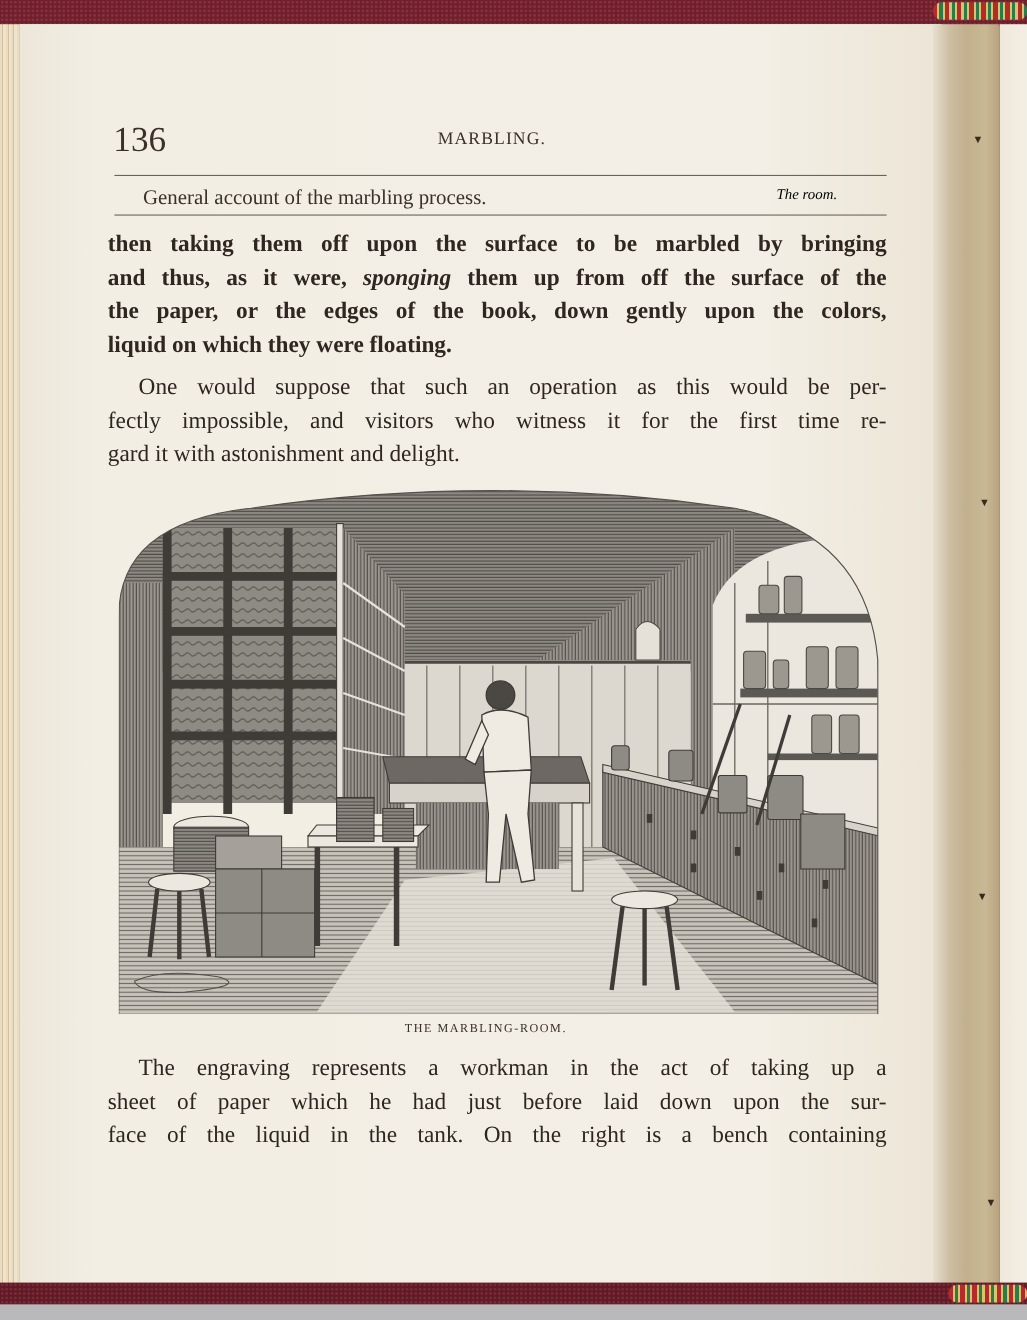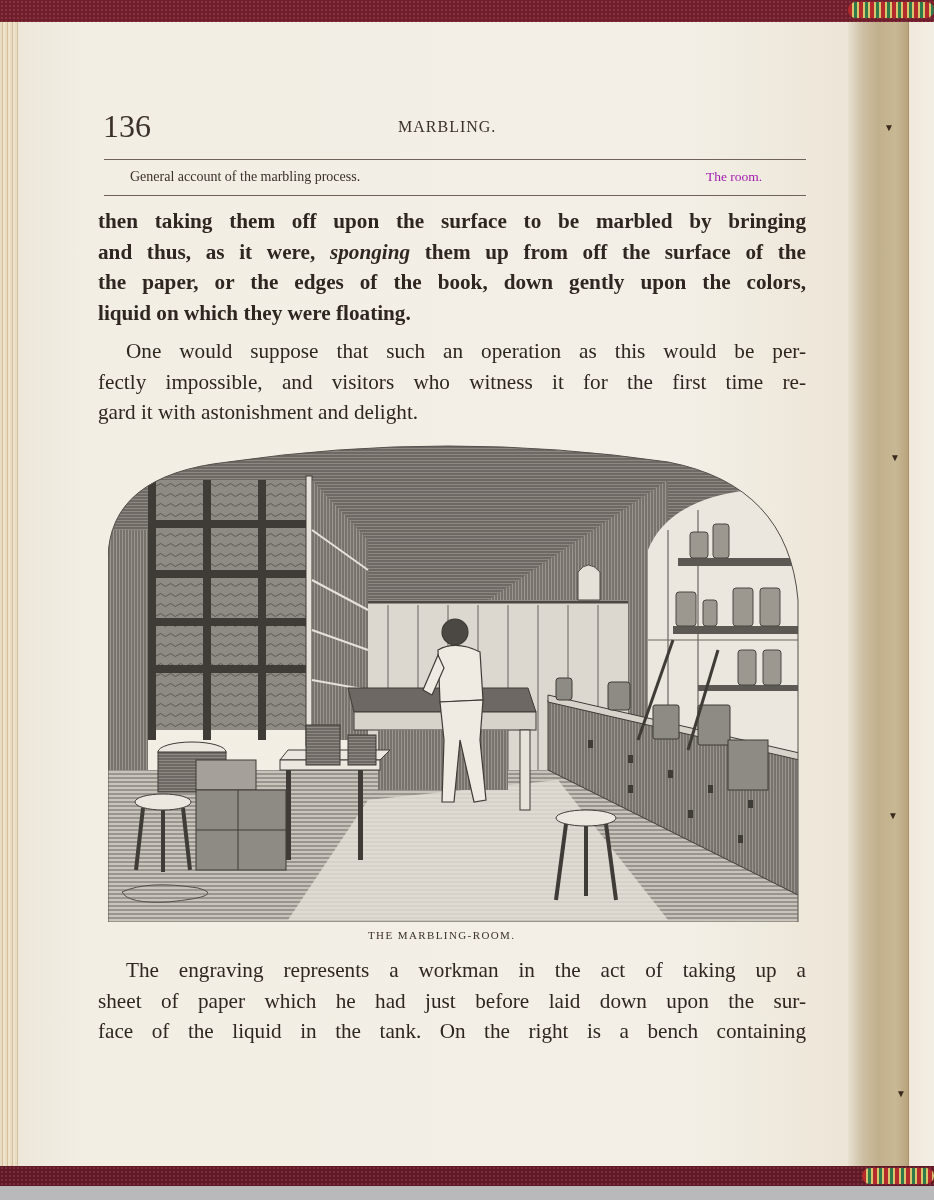--- a/index.html
+++ b/index.html
@@ -69,25 +69,25 @@
     font-size: 16px; color: #3b302a; letter-spacing: 1px;
   }
   .rule {
     position: absolute; left: 104px; width: 702px; height: 1px;
     background: #6e625a;
   }
   .rule.r1 { top: 159px; }
   .rule.r2 { top: 195px; }
   .subhead-left {
     position: absolute; left: 130px; top: 169px;
-    font-size: 14px; color: #3b302a;
+    font-size: 19px; color: #3b302a;
   }
   .subhead-right {
     position: absolute; left: 706px; top: 169px;
-    font-size: 13.5px; color: #a21caf;
+    font-size: 13.5px; color: #000000; font-style: italic;
   }
 
   .body-text {
     position: absolute; left: 98px; width: 708px;
     font-size: 21.2px; line-height: 30.5px; color: #2f2621;
     text-align: justify;
   }
   .body-text .line { display: block; white-space: nowrap; text-align-last: justify; }
   .body-text .line.last { text-align-last: left; }
   .body-text .indent { padding-left: 28px; }

